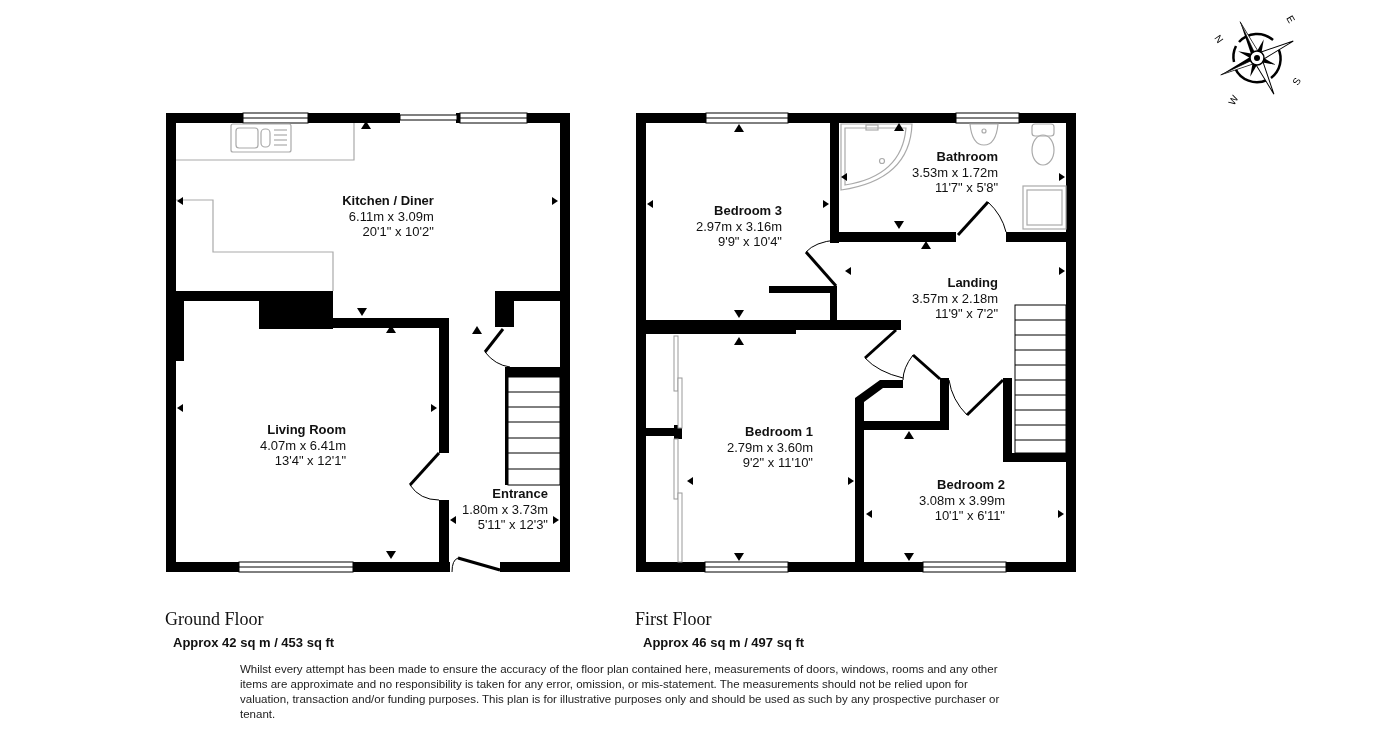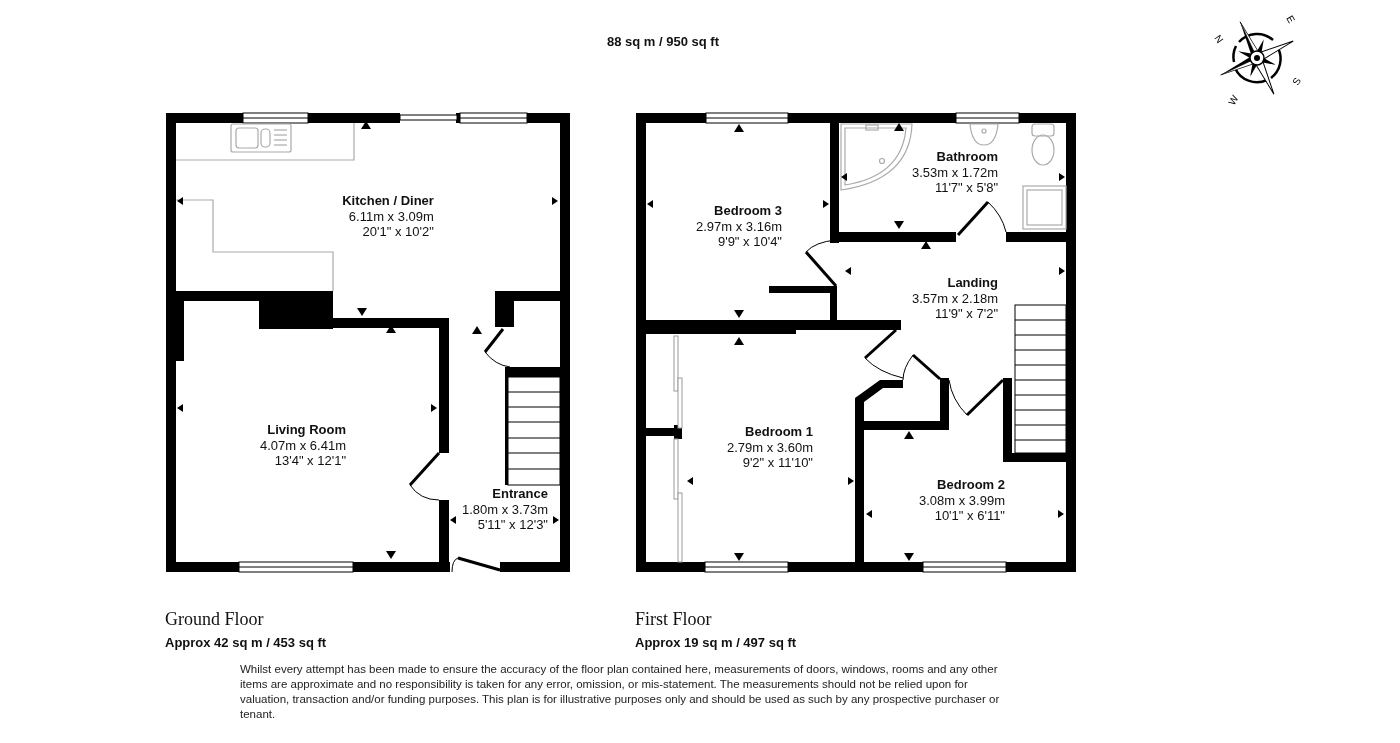--- a/index.html
+++ b/index.html
@@ -4,28 +4,27 @@
 <style>
   html, body { margin:0; padding:0; background:#ffffff; }
   body { width:1400px; height:743px; position:relative; overflow:hidden; font-family:"Liberation Sans", sans-serif; color:#111; }
   .abs { position:absolute; }
   .title { left:0; width:1400px; top:34px; text-align:center; font-weight:bold; font-size:13px; line-height:15px; }
   .title div { width:600px; margin-left:363px; }
   svg.plan { position:absolute; left:0; top:0; }
   .room-label { position:absolute; text-align:right; font-size:13px; line-height:15.5px; white-space:nowrap; transform:translateX(-50%); }
   .room-label .name { font-weight:bold; }
   .floor-name { font-size:18px;font-family:Liberation Serif, serif; }
-  .floor-area { font-size:13px; font-weight:bold; margin-top:5px; }
+  .floor-area { font-size:13px; font-weight:bold; margin-top:5px;margin-left:8px; }
   .disclaimer { left:240px; width:762px; top:662px; font-size:11.5px; line-height:15px; color:#222; }
 </style>
 </head>
 <body>
 
 <div class="abs title">
-  <div>88 sq m / 950 sq ft</div>
 </div>
 
 <svg class="abs" style="left:1200px;top:10px" width="120" height="100" viewBox="0 0 120 100">
   <g transform="translate(57,48)">
     <path d="M -18 -16 A 24 24 0 0 1 16 -18" fill="none" stroke="#000" stroke-width="2.5"></path>
     <path d="M 21 -10 A 24 24 0 0 1 14 20" fill="none" stroke="#000" stroke-width="2.5"></path>
     <path d="M 10 22 A 24 24 0 0 1 -22 10" fill="none" stroke="#000" stroke-width="2.5"></path>
     <path d="M -23 4 A 24 24 0 0 1 -21 -12" fill="none" stroke="#000" stroke-width="2.5"></path>
     <g transform="rotate(-25)">
       <polygon points="0,-40 4,-4 -4,-4" fill="#000"></polygon>
@@ -287,16 +286,16 @@
   <div>3.08m x 3.99m</div>
   <div>10'1" x 6'11"</div>
 </div>
 
 <div class="abs" style="left:165px;top:609px">
   <div class="floor-name">Ground Floor</div>
   <div class="floor-area">Approx 42 sq m / 453 sq ft</div>
 </div>
 <div class="abs" style="left:635px;top:609px">
   <div class="floor-name">First Floor</div>
-  <div class="floor-area">Approx 19 sq m / 497 sq ft</div>
+  <div class="floor-area">Approx 46 sq m / 497 sq ft</div>
 </div>
 
 <div class="abs disclaimer">Whilst every attempt has been made to ensure the accuracy of the floor plan contained here, measurements of doors, windows, rooms and any other items are approximate and no responsibility is taken for any error, omission, or mis-statement. The measurements should not be relied upon for valuation, transaction and/or funding purposes. This plan is for illustrative purposes only and should be used as such by any prospective purchaser or tenant.</div>
 
 </body></html>

